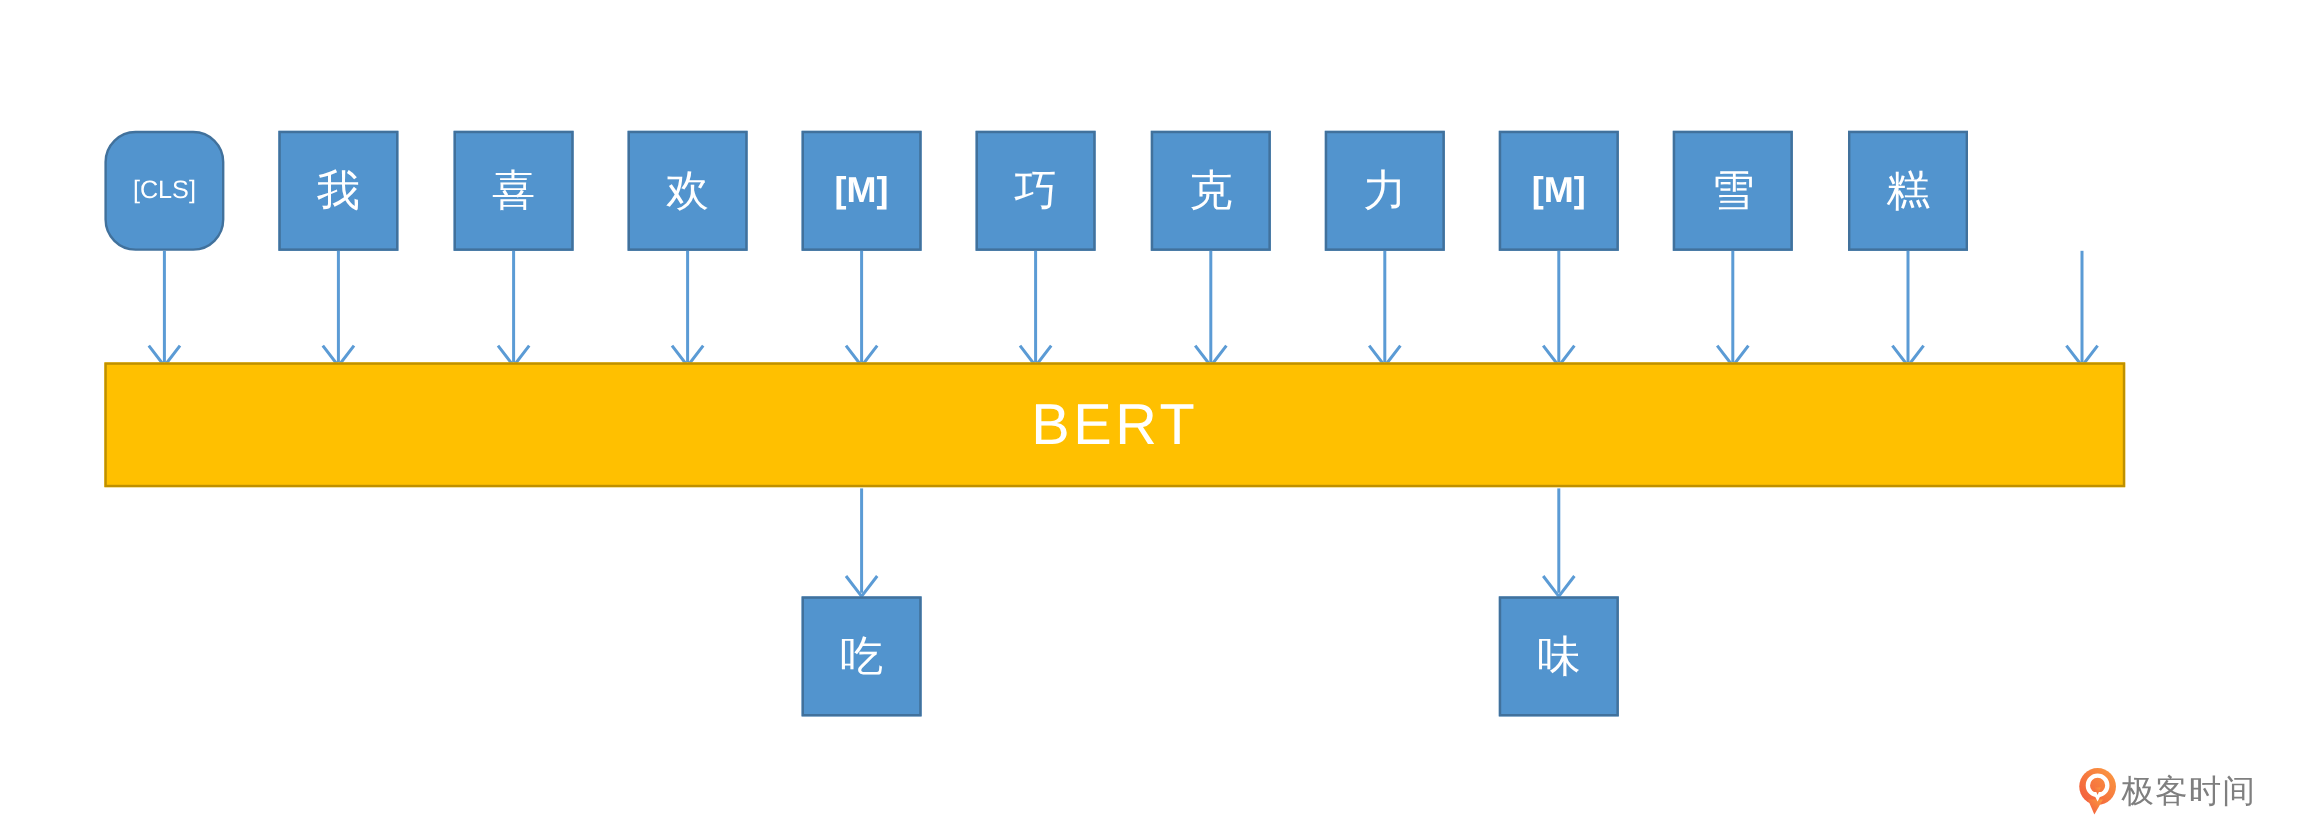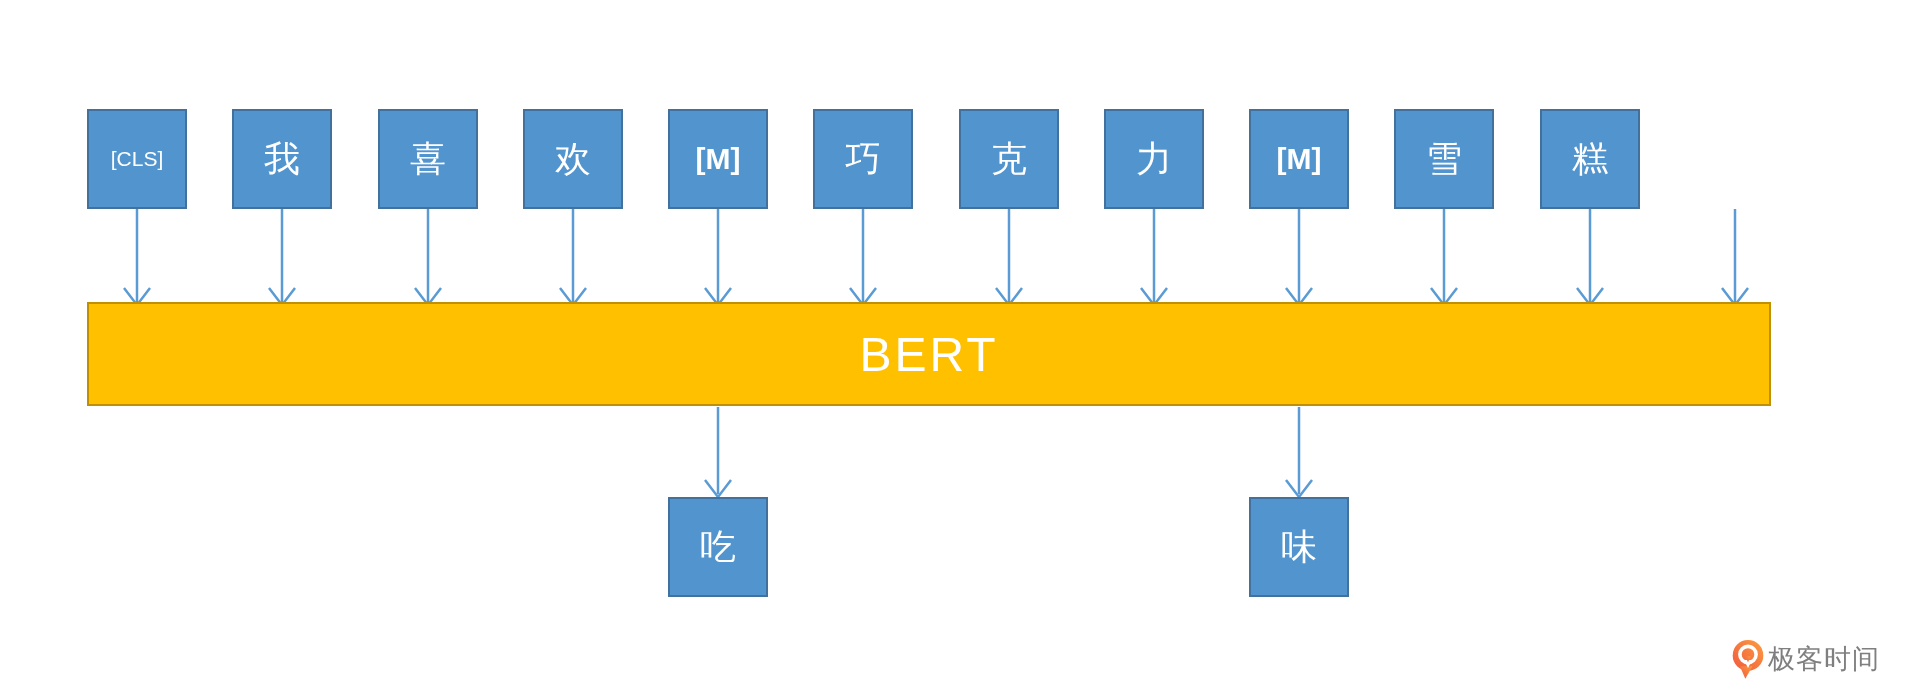--- a/index.html
+++ b/index.html
@@ -28,20 +28,21 @@
     justify-content: center;
     color: #ffffff;
   }
   .token.char {
     font-size: 36px;
     font-family: "DejaVu Serif", serif;
   }
   .token.special {
     font-size: 21px;
     font-family: "Liberation Sans", sans-serif;
+    border-radius: 26px;
   }
   .token.mask {
     font-size: 30px;
     font-weight: bold;
     font-family: "Liberation Sans", sans-serif;
   }
   .out-token {
     position: absolute;
     top: 497px;
     width: 100px;

